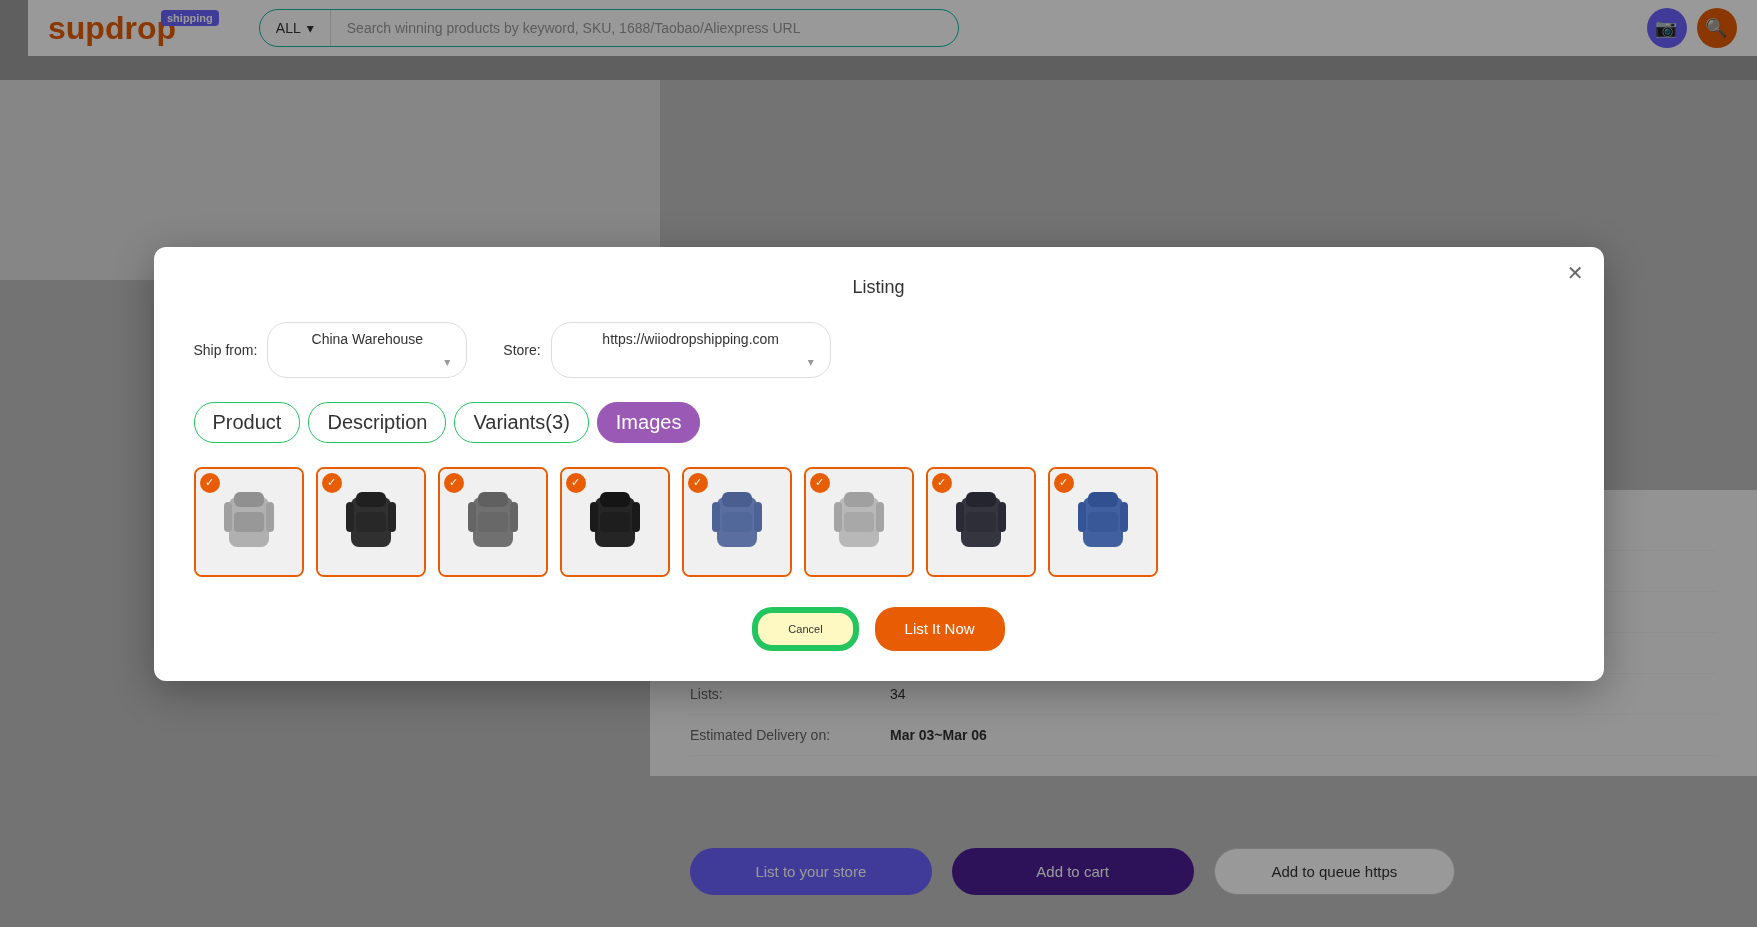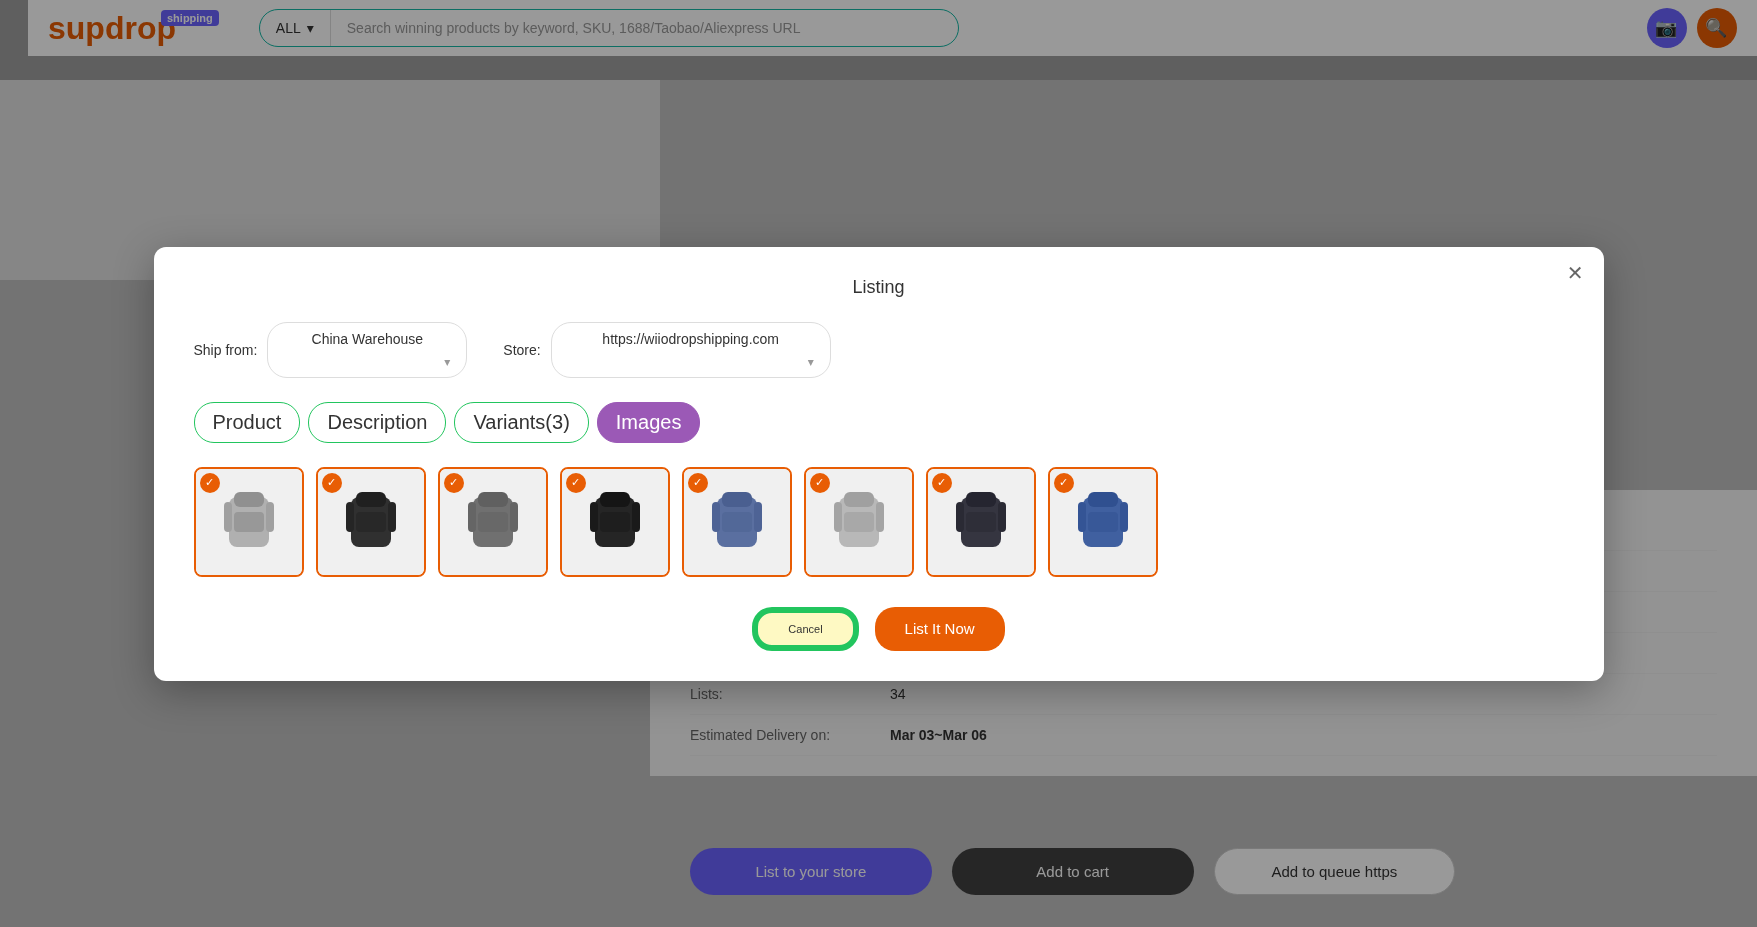--- a/index.html
+++ b/index.html
@@ -182,21 +182,21 @@
       color: white;
       border: none;
       border-radius: 25px;
       padding: 14px;
       font-size: 15px;
       cursor: pointer;
       font-weight: 500;
     }
 
     .btn-add-cart {
-      background: #404040;
+      background: #4c1d95;
       color: white;
       border: none;
       border-radius: 25px;
       padding: 14px;
       font-size: 15px;
       cursor: pointer;
       font-weight: 500;
     }
 
     .btn-photography {

